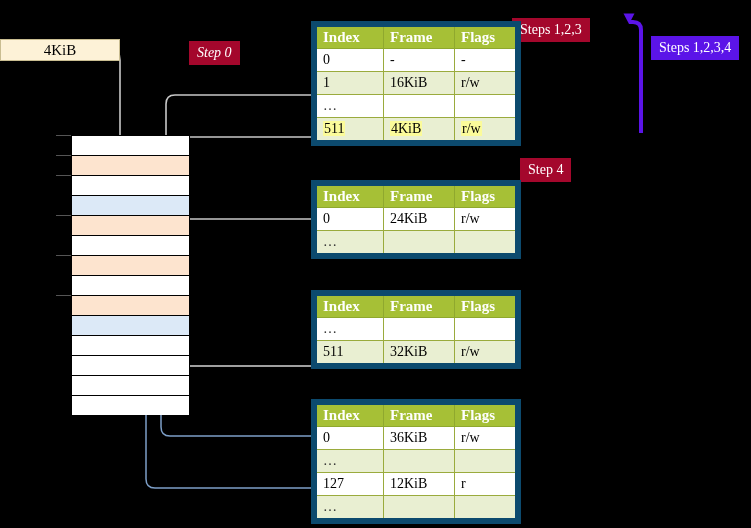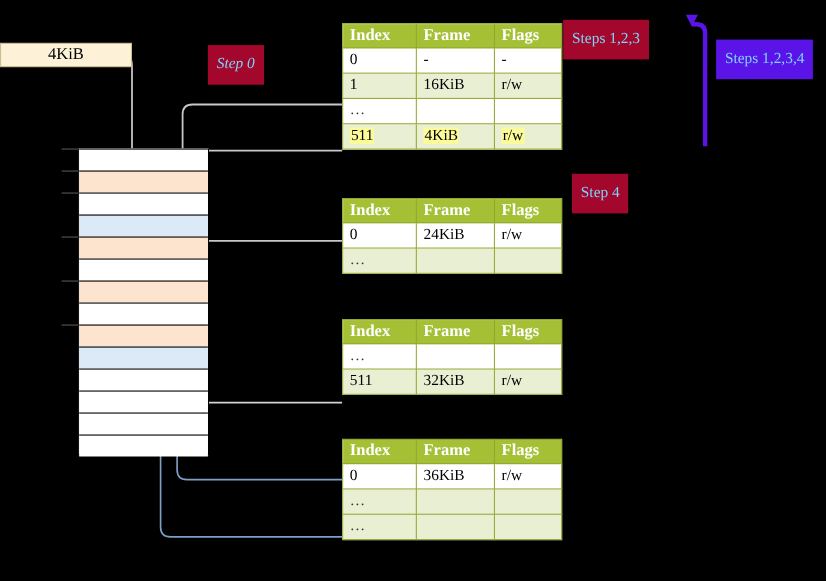--- a/index.html
+++ b/index.html
@@ -43,27 +43,27 @@
     display: flex;
     align-items: center;
     justify-content: center;
     font-size: 15px;
     color: #000000;
   }
 
   
   .badge {
     position: absolute;
-    height: 36px;
+    height: 24px;
     box-sizing: border-box;
     display: flex;
     align-items: center;
     justify-content: center;
     font-size: 14px;
-    color: #7dd3fc;
+    color: #ffffff;
     padding: 0 8px;
     line-height: 1;
     white-space: nowrap;
   }
   .badge-crimson { background: #a4072c; }
   .badge-violet  { background: #5b14e8; }
 
   #badge-step0       { left: 189px; top: 41px; font-style: italic; }
   #badge-steps123    { left: 512px; top: 18px; }
   #badge-steps1234   { left: 651px; top: 36px; }
@@ -99,21 +99,21 @@
     height: 1px;
     background: #555555;
   }
 
   
   .ptable {
     position: absolute;
     border-collapse: collapse;
     font-size: 14px;
     background: #ffffff;
-    border: 1px solid #0c4a6e;
+    border: 6px solid #0c4a6e;
   }
   .ptable th {
     background: #a6c036;
     color: #ffffff;
     font-weight: bold;
     font-size: 15px;
     text-align: left;
     padding: 2px 6px;
     border: 1px solid #8fa82e;
     white-space: nowrap;
@@ -316,20 +316,25 @@
         <tr class="row-odd">
           <td class="col-index">0</td>
           <td class="col-frame">36KiB</td>
           <td class="col-flags">r/w</td>
         </tr>
         <tr class="row-even">
           <td class="col-index ell">…</td>
           <td class="col-frame"></td>
           <td class="col-flags"></td>
         </tr>
+        <tr class="row-odd">
+          <td class="col-index">127</td>
+          <td class="col-frame">12KiB</td>
+          <td class="col-flags">r</td>
+        </tr>
         <tr class="row-even">
           <td class="col-index ell">…</td>
           <td class="col-frame"></td>
           <td class="col-flags"></td>
         </tr>
       </tbody>
     </table>
 
 <div class="tick" style="top: 135px;"></div>
     <div class="tick" style="top: 155px;"></div>

